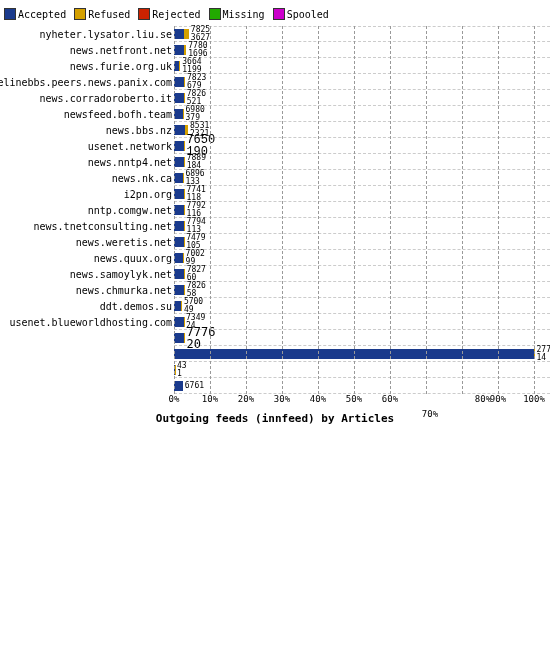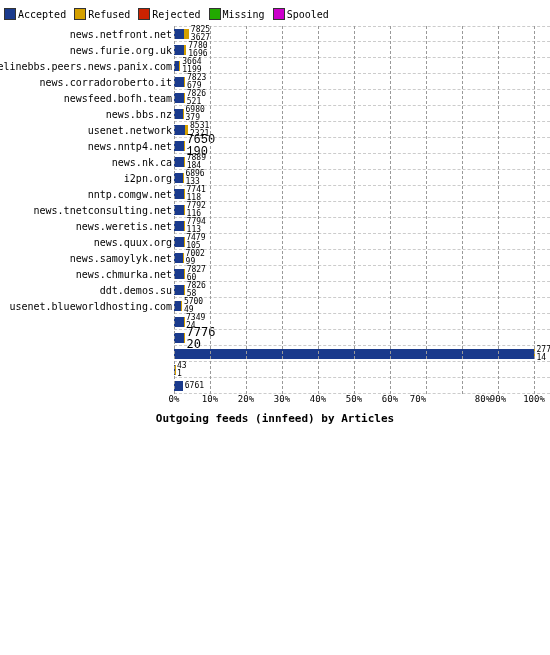--- a/index.html
+++ b/index.html
@@ -145,20 +145,21 @@
       </div>
       <div class="legend-item">
         <span class="legend-box" style="background: rgb(204, 0, 204);"></span>
         <span>Spooled</span>
       </div>
     </div>
 
   <div class="chart-body">
 
     <div class="y-labels" id="y-labels-container">
+    <div class="y-label">nyheter.lysator.liu.se</div>
         <div class="y-label">news.netfront.net</div>
         <div class="y-label">news.furie.org.uk</div>
         <div class="y-label">endofthelinebbs.peers.news.panix.com</div>
         <div class="y-label">news.corradoroberto.it</div>
         <div class="y-label">newsfeed.bofh.team</div>
         <div class="y-label">news.bbs.nz</div>
         <div class="y-label">usenet.network</div>
         <div class="y-label">news.nntp4.net</div>
         <div class="y-label">news.nk.ca</div>
         <div class="y-label">i2pn.org</div>
@@ -329,20 +330,20 @@
   </div>
 
   <div style="position:relative; height:14px; margin-left:170px;" id="x-axis-container">
   <span class="x-tick" style="left: 0px; font-size: 9px;">0%</span>
       <span class="x-tick" style="left: 36px; font-size: 9px;">10%</span>
       <span class="x-tick" style="left: 72px; font-size: 9px;">20%</span>
       <span class="x-tick" style="left: 108px; font-size: 9px;">30%</span>
       <span class="x-tick" style="left: 144px; font-size: 9px;">40%</span>
       <span class="x-tick" style="left: 180px; font-size: 9px;">50%</span>
       <span class="x-tick" style="left: 216px; font-size: 9px;">60%</span>
-      <span class="x-tick" style="left: 244px; font-size: 9px;">70%</span>
+      <span class="x-tick" style="left: 256px; font-size: 9px; margin-top: 15px;">70%</span>
       <span class="x-tick" style="left: 288px; font-size: 9px; padding-left: 42px;">80%</span>
       <span class="x-tick" style="left: 324px; font-size: 9px;">90%</span>
       <span class="x-tick" style="left: 360px; font-size: 9px;">100%</span>
     </div>
 
   <div class="chart-title" id="chart-title-el">Outgoing feeds (innfeed) by Articles</div>
 </div>
 
 </body></html>

